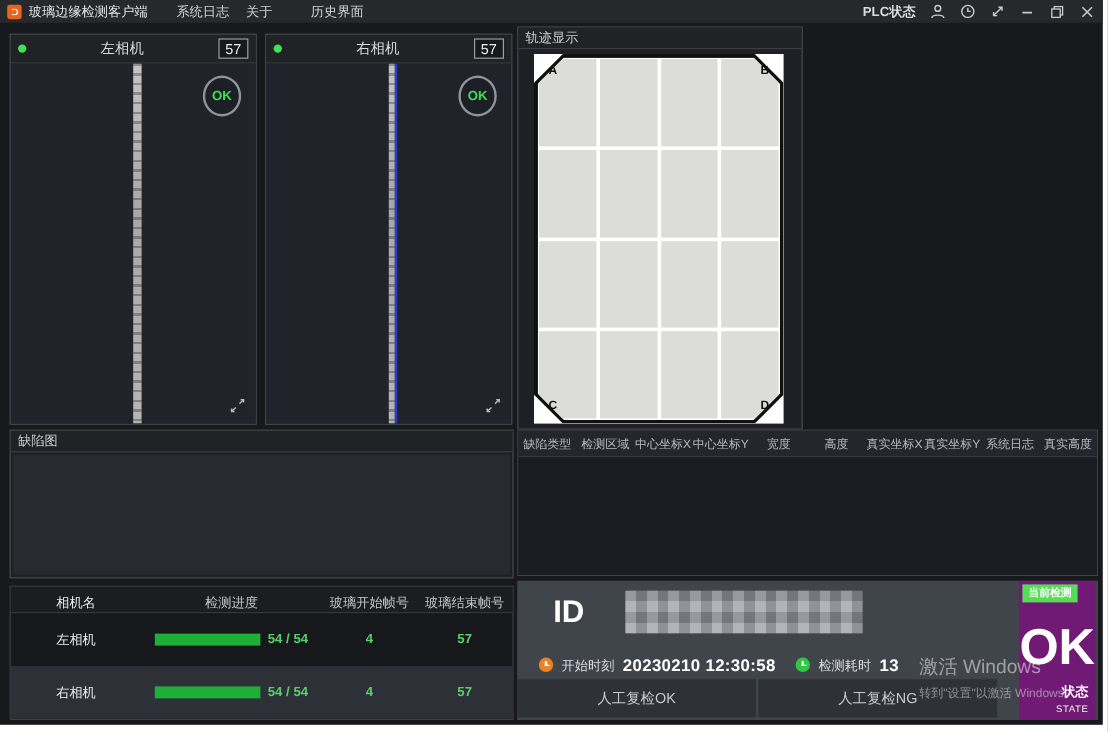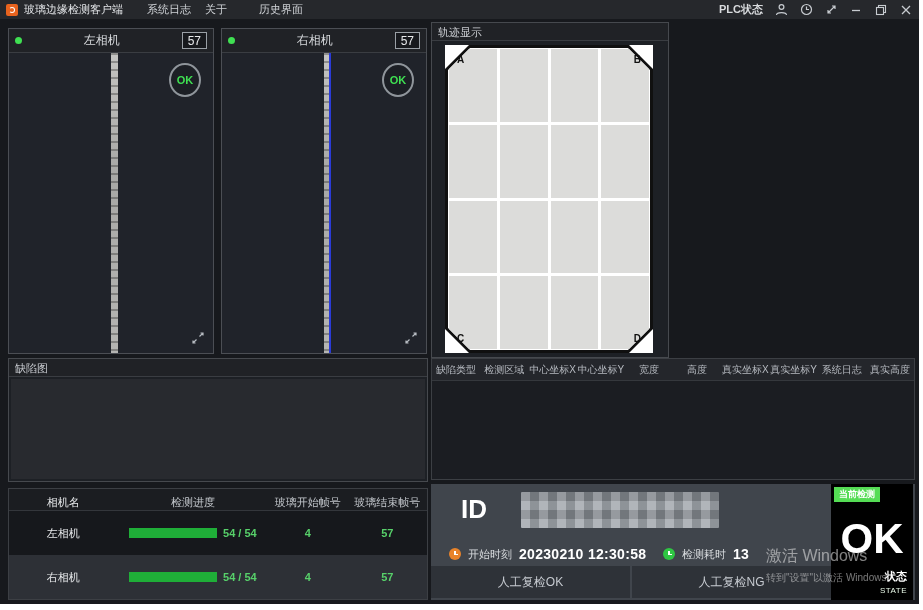--- a/index.html
+++ b/index.html
@@ -94,21 +94,21 @@
   .info-row2 { left:232px; }
   .clock-dot { width:12px; height:12px; border-radius:50%; position:relative; }
   .clock-dot.orange { background:#e8832a; }
   .clock-dot.green { background:#2fc643; }
   .clock-dot::after { content:""; position:absolute; left:5px; top:2.5px; width:1.5px; height:4px; background:#ffffff; }
   .clock-dot::before { content:""; position:absolute; left:5px; top:5.5px; width:4px; height:1.5px; background:#ffffff; }
   .info-label { color:#d9dcdf; font-size:11px; }
   .info-value { color:#ffffff; font-size:14px; font-weight:bold; letter-spacing:.3px; }
   .btn-row { position:absolute; left:0; bottom:2px; width:400px; height:32px; display:flex; gap:2px; }
   .recheck-btn { flex:1; background:#2e3238; color:#c6cad0; font-size:12px; display:flex; align-items:center; justify-content:center; cursor:pointer; }
-  #status-box { position:absolute; right:2px; top:0; bottom:0; width:82px; background:#000000; overflow:hidden;margin-left:44px; }
+  #status-box { position:absolute; right:2px; top:0; bottom:0; width:64px; background:#701a75; overflow:hidden;margin-left:44px; }
   .status-chip { position:absolute; left:3px; top:3px; background:#55dd55; color:#ffffff; font-size:9px; padding:1px 5px; font-weight:bold; }
   .status-ok { position:absolute; left:0; right:0; top:34px; text-align:center; color:#ffffff; font-size:42px; font-weight:800; line-height:1; }
   .status-state-cn { position:absolute; right:6px; bottom:16px; color:#ffffff; font-size:11px; font-weight:bold; }
   .status-state-en { position:absolute; right:6px; bottom:5px; color:#eafbea; font-size:8px; letter-spacing:.5px; }
 
   
   #watermark { position:absolute; left:766px; top:546px; z-index:40; pointer-events:none; }
   .wm1 { color:rgba(235,235,235,.55); font-size:16px; }
   .wm2 { color:rgba(235,235,235,.5); font-size:10px; margin-top:4px; }
 </style>

